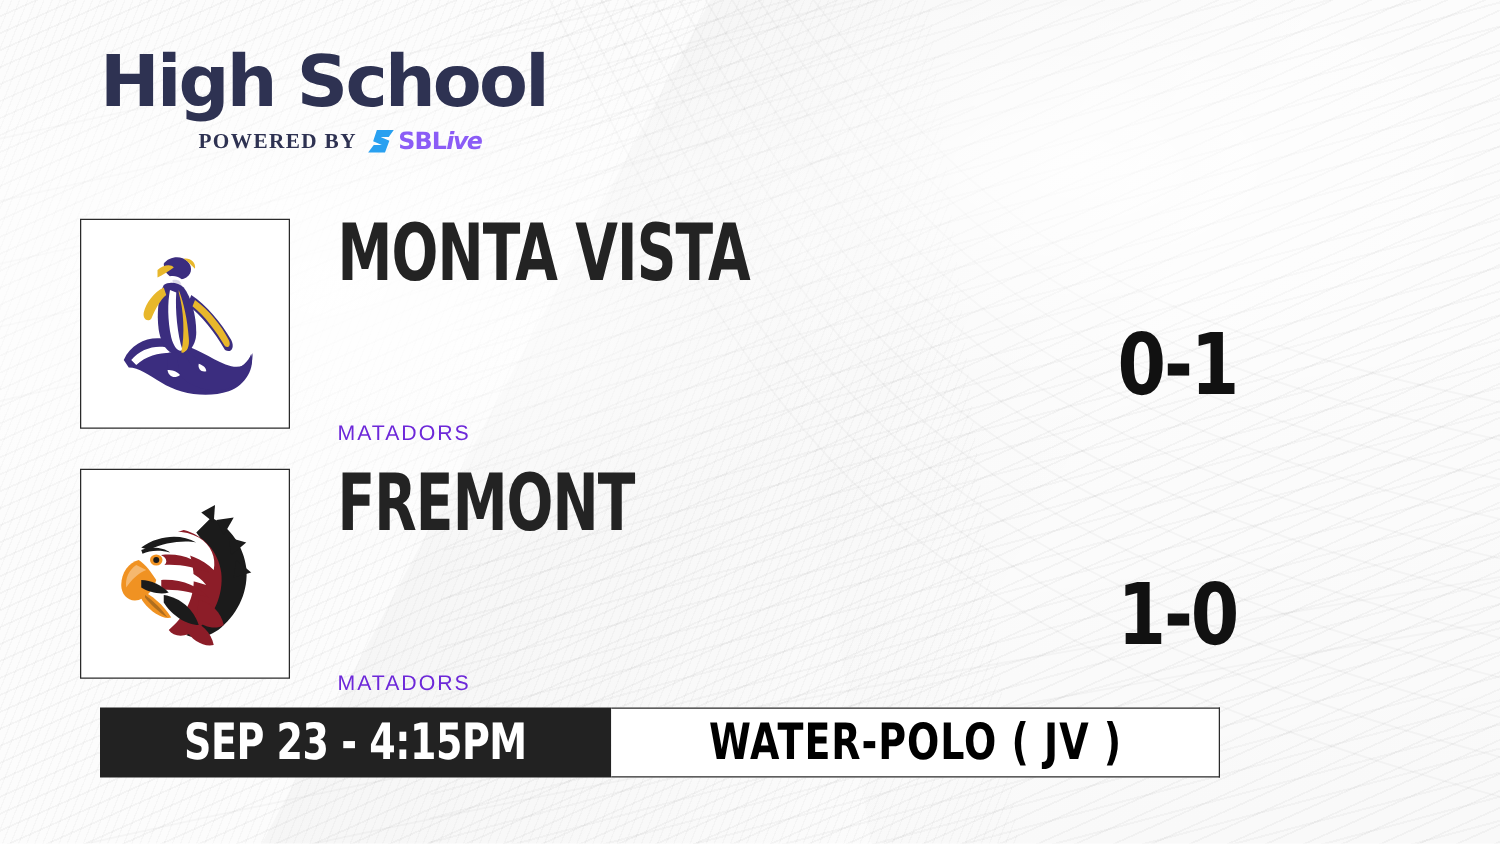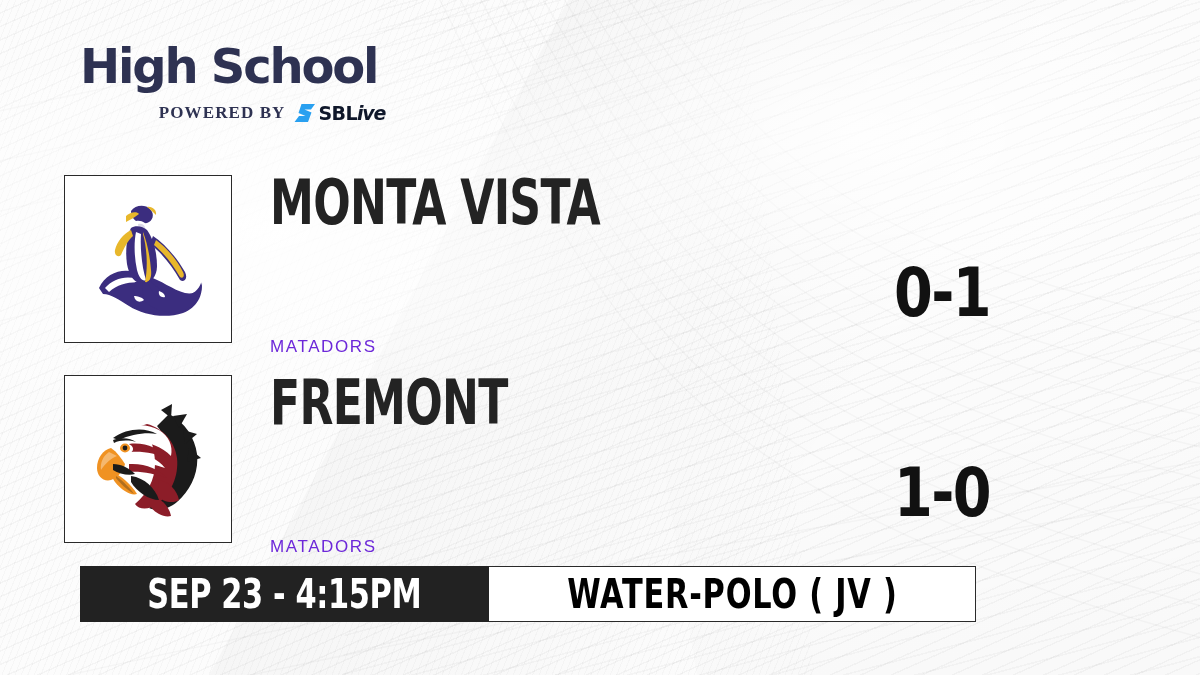--- a/index.html
+++ b/index.html
@@ -108,21 +108,21 @@
     width: 430px;
   }
   .brand-row {
     display: flex;
     align-items: center;
     height: 66px;
   }
   .brand-wordmark {
     font-family: "DejaVu Sans", sans-serif;
     font-weight: 700;
-    font-size: 48px;
+    font-size: 57px;
     line-height: 1;
     letter-spacing: -2.2px;
     color: #2e3252;
     white-space: nowrap;
   }
   .brand-pin {
     position: relative;
     margin-left: 10px;
     width: 68px;
     height: 82px;
@@ -149,21 +149,21 @@
     display: flex;
     align-items: center;
     gap: 3px;
   }
   .sbl-bolt { display: block; }
   .sbl-word {
     font-family: "DejaVu Sans", sans-serif;
     font-weight: 700;
     font-size: 19px;
     letter-spacing: -0.6px;
-    color: #0f172a;
+    color: #8b5cf6;
     line-height: 1;
   }
   .sbl-word .ive {
     font-style: italic;
     letter-spacing: -1.2px;
   }
 
   
   .team {
     position: absolute;

